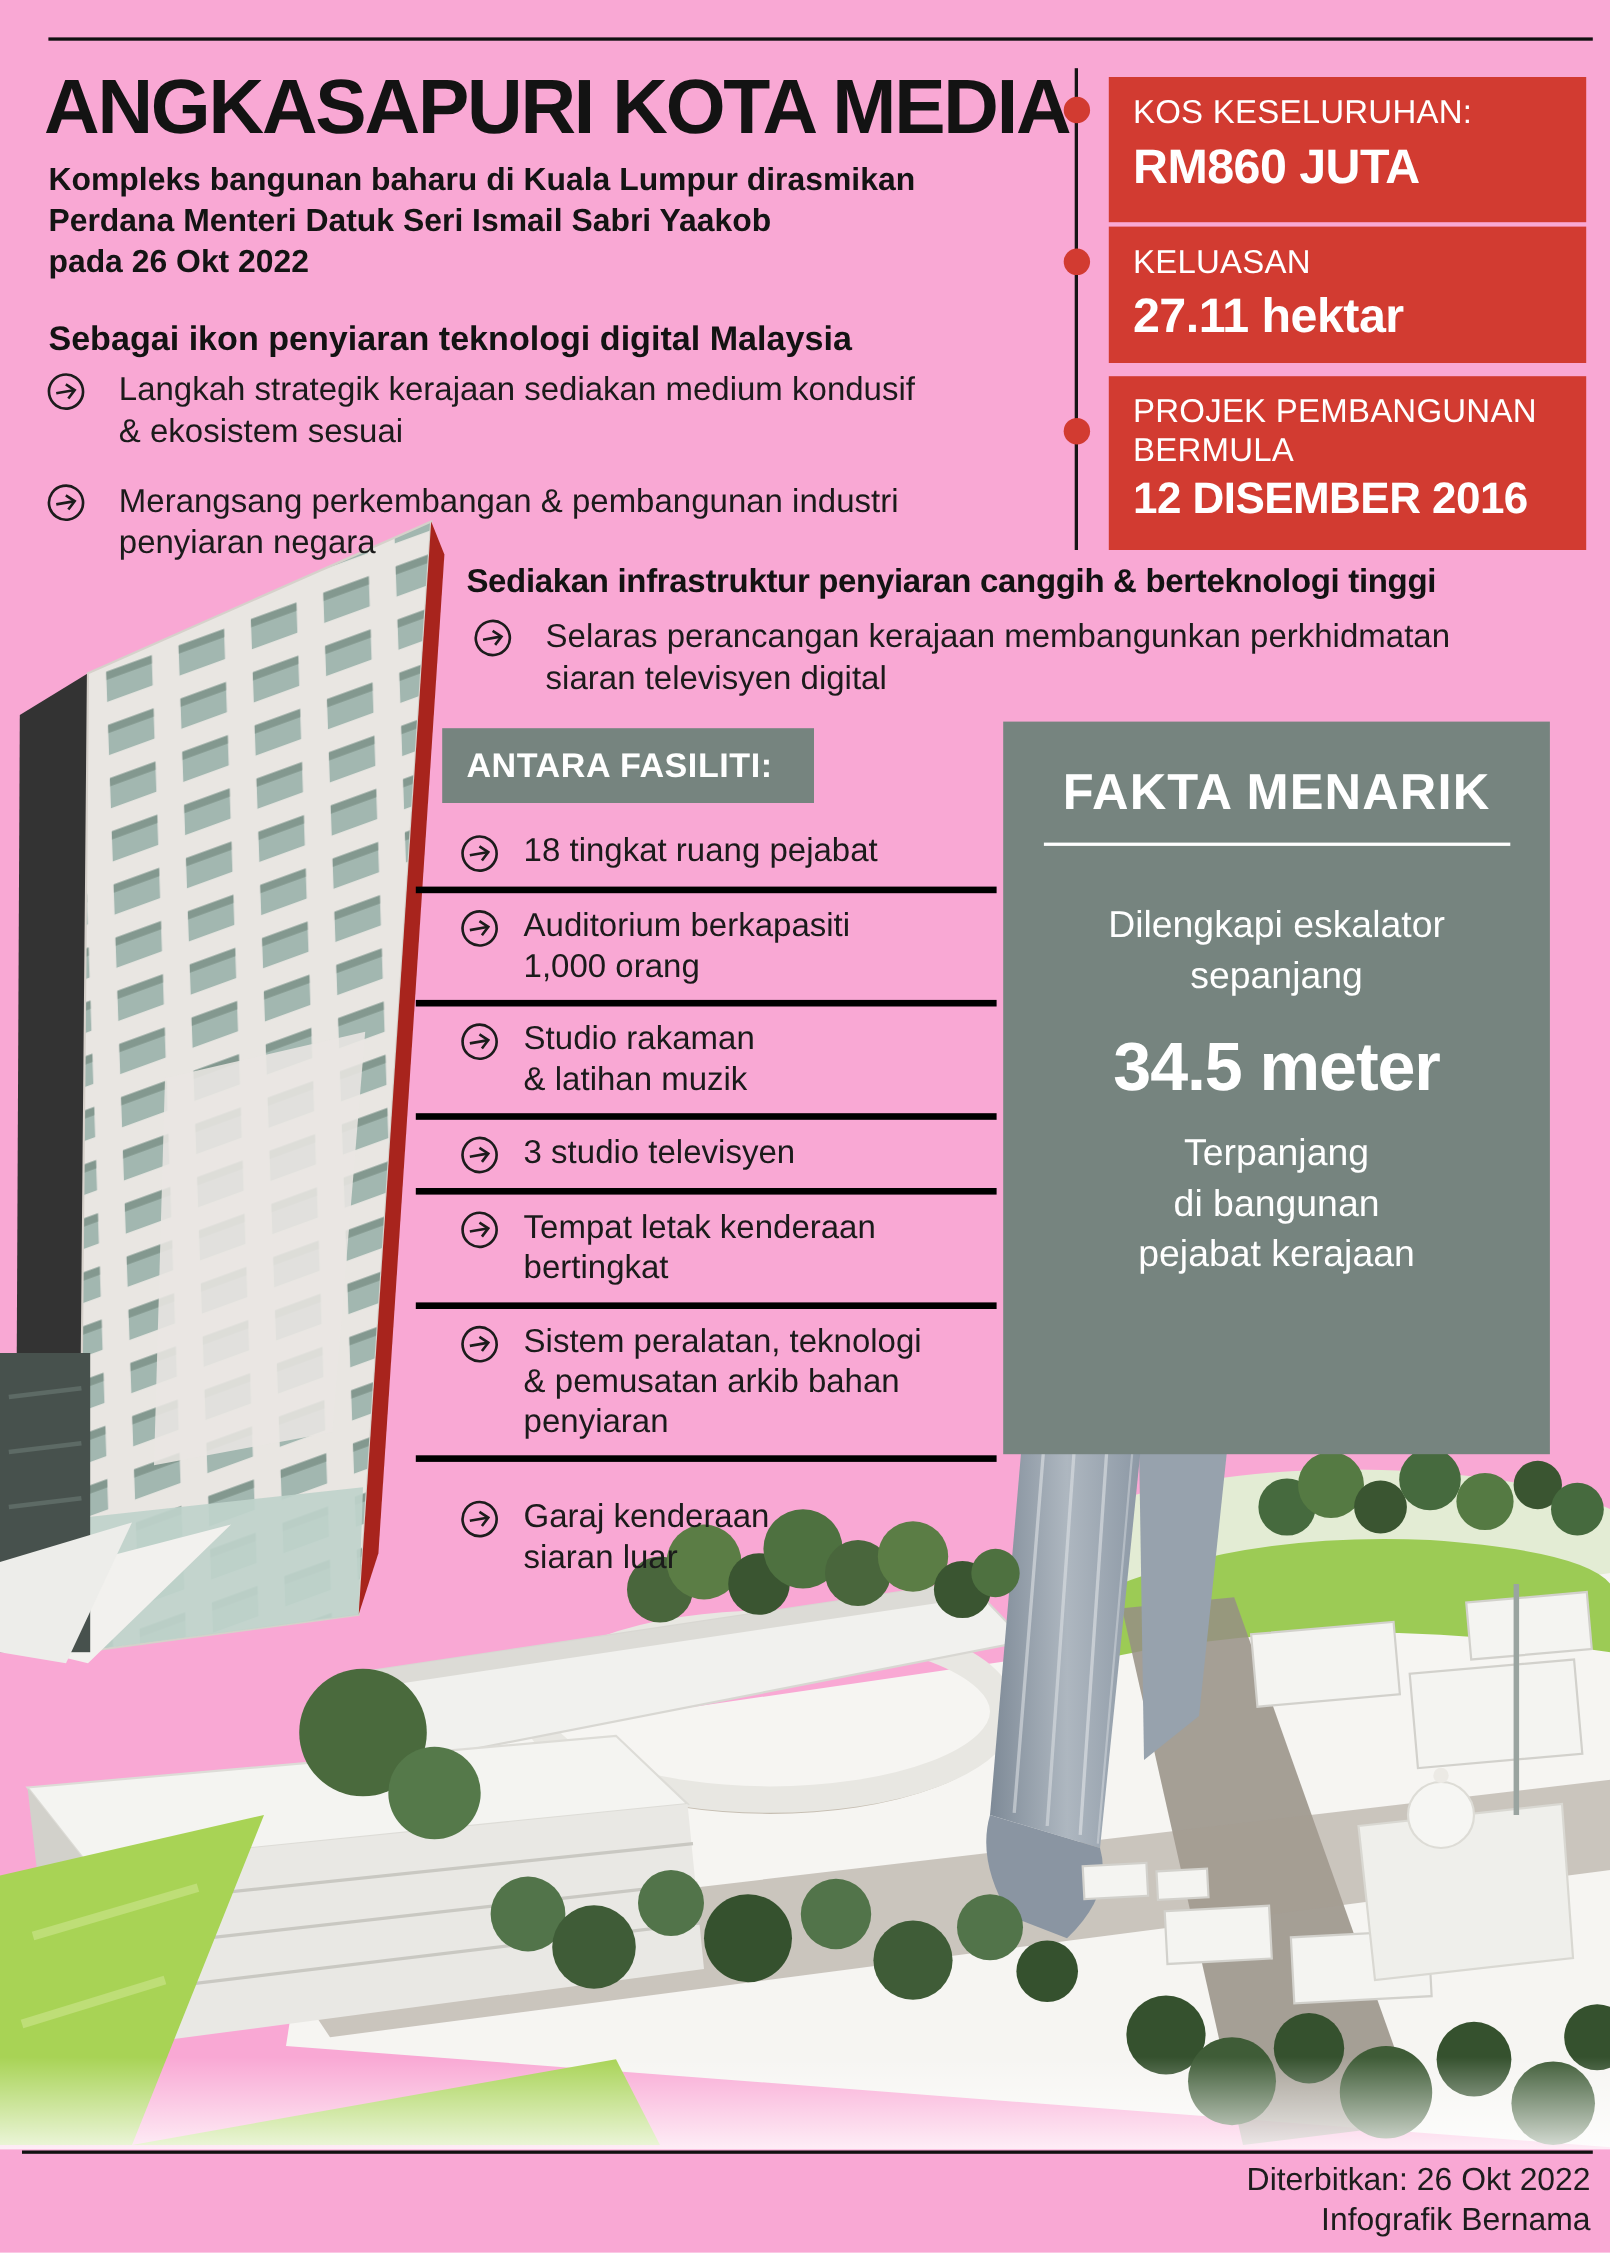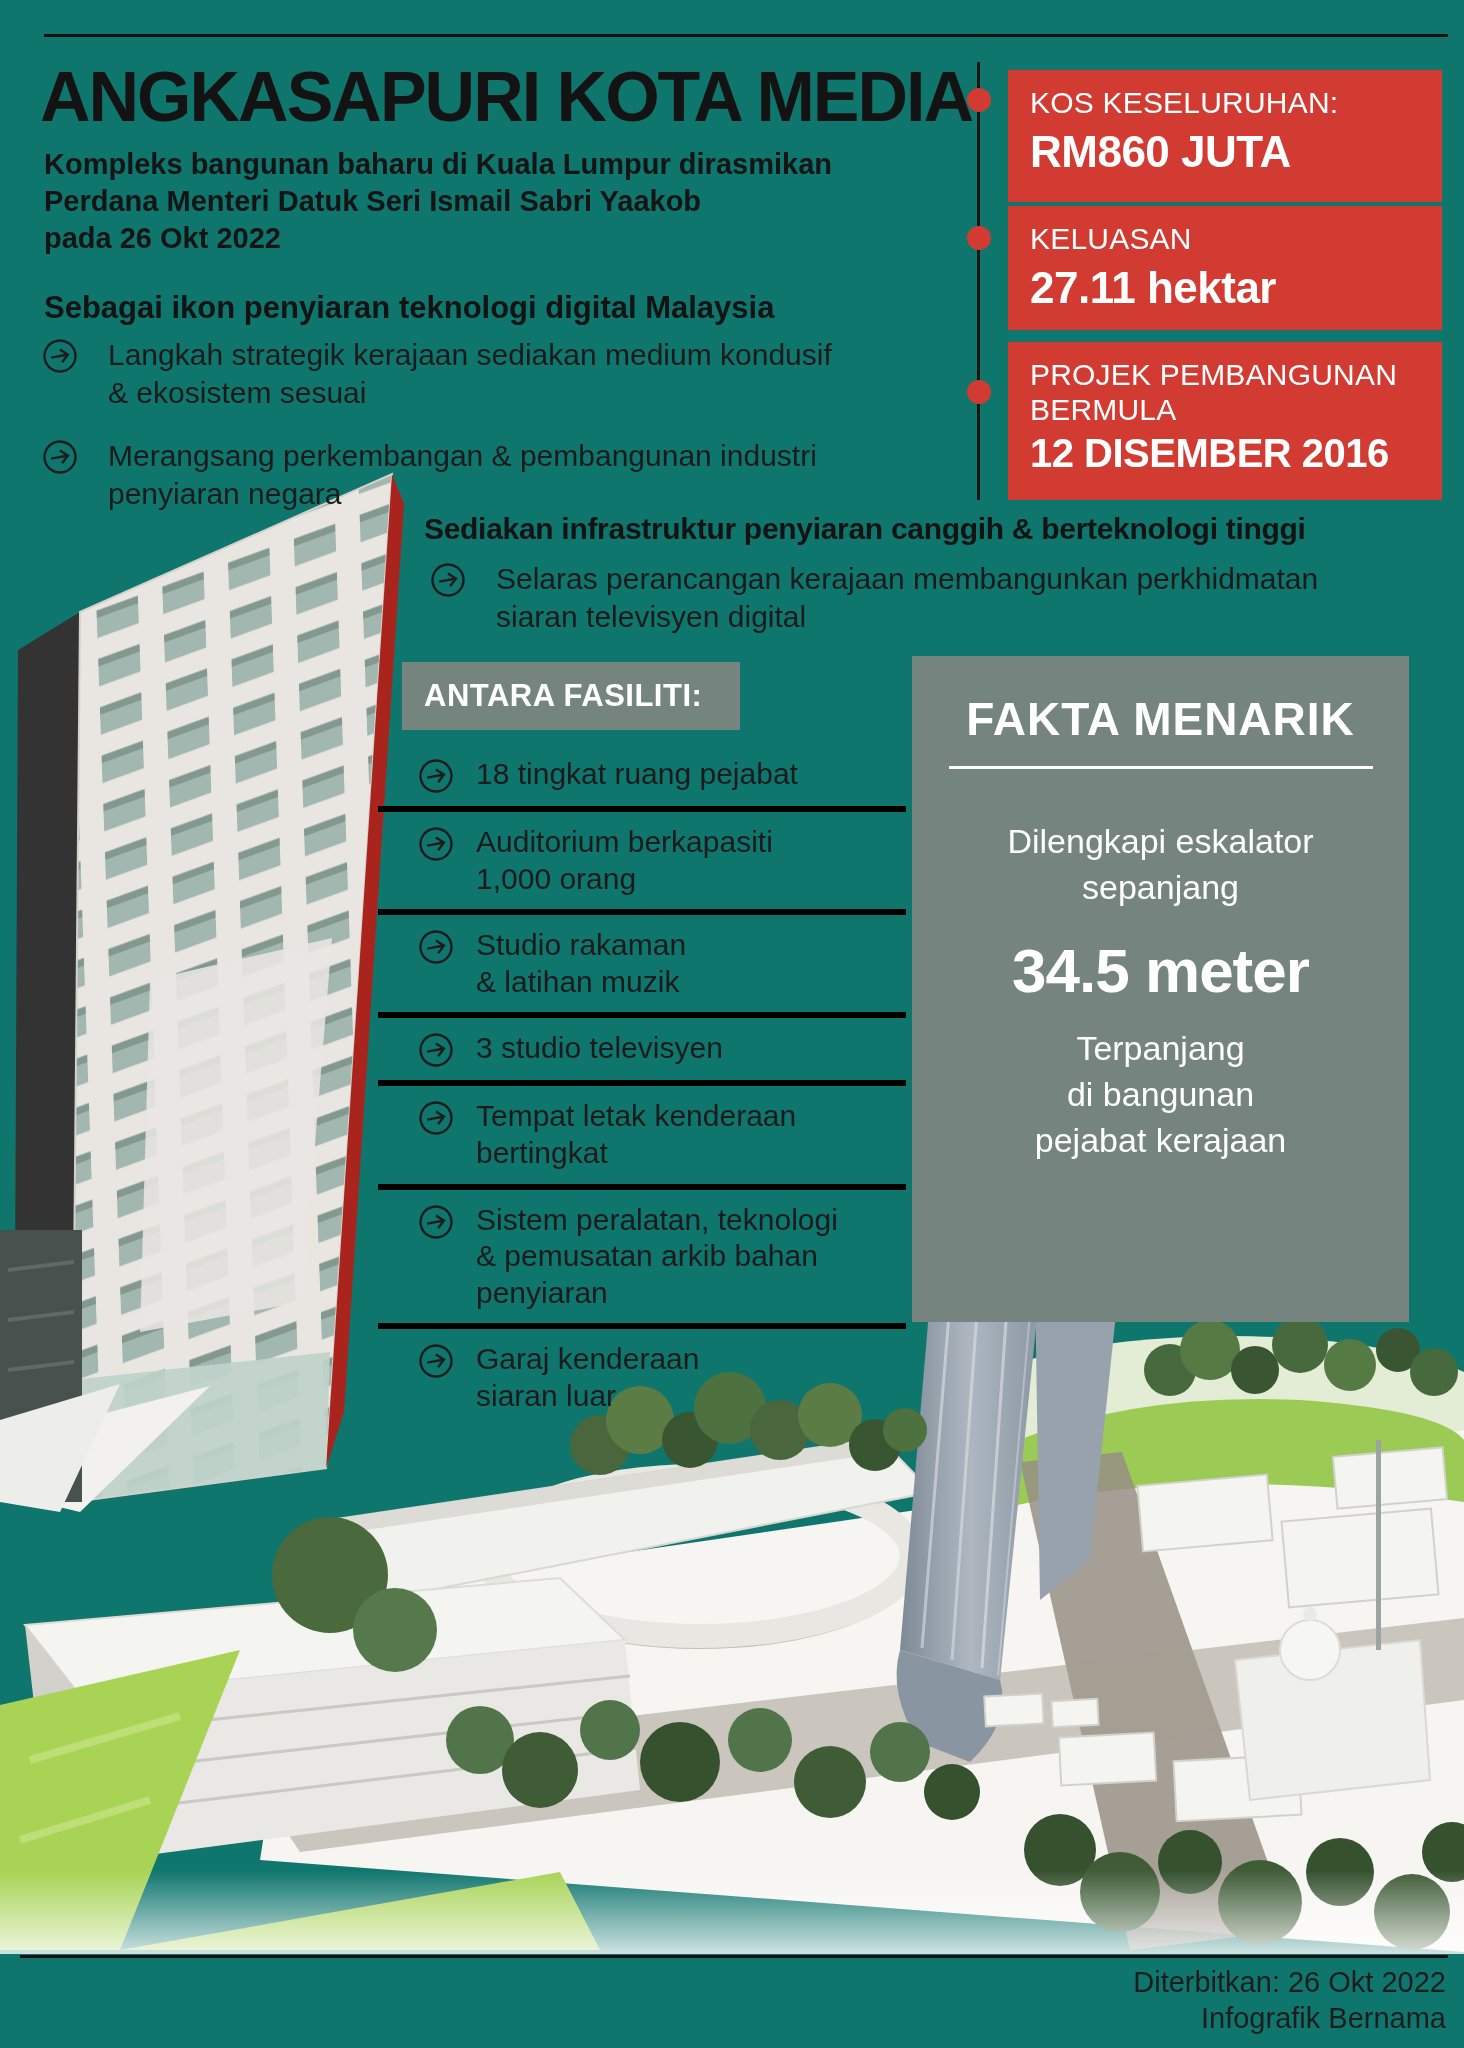--- a/index.html
+++ b/index.html
@@ -1,20 +1,20 @@
 <!DOCTYPE html>
 <html><head>
 <meta charset="utf-8">
 <style>
   * { box-sizing: border-box; margin: 0; padding: 0; }
   html,body { background:#ffffff; }
   .page {
     position: relative;
     width: 1464px; height: 2048px;
-    background: #0f766e;
+    background: #f9a8d4;
     overflow: hidden;
     font-family: "Liberation Sans", sans-serif;
     color: #161616;
   }
   .abs { position: absolute; }
   .pre { white-space: pre-line; }
 
   .top-rule { left:44px; top:34px; width:1404px; height:3px; background:#101010; }
 
   .page-title {
@@ -63,21 +63,21 @@
     background:#76847f; color:#ffffff;
     font-size:31px; font-weight:700; letter-spacing:0.5px;
     line-height:68px; padding-left:22px;
   }
   .facilities-list { left:378px; top:744px; width:528px; list-style:none; }
   .facility-item {
     display:flex; align-items:flex-start;
     padding:12px 0 12px 40px;
     border-bottom:6px solid #000000;
   }
-  .facility-item:last-child { border-bottom:none; }
+  .facility-item:last-child { border-bottom:none;margin-top:20px; }
   .facility-item .txt { font-size:30px; line-height:1.22; color:#1b1b1b; max-width:420px; }
   .facility-item .icon-wrap { margin-right:22px; }
 
   .fact-panel {
     left:912px; top:656px; width:497px; height:666px;
     background:#76847f; color:#ffffff; text-align:center;
   }
   .fact-title { margin-top:36px; font-size:46px; font-weight:700; letter-spacing:1px; }
   .fact-divider { width:424px; margin:20px auto 0; border-top:3px solid #ffffff; }
   .fact-line1 { margin-top:50px; font-size:34px; line-height:1.35; }

